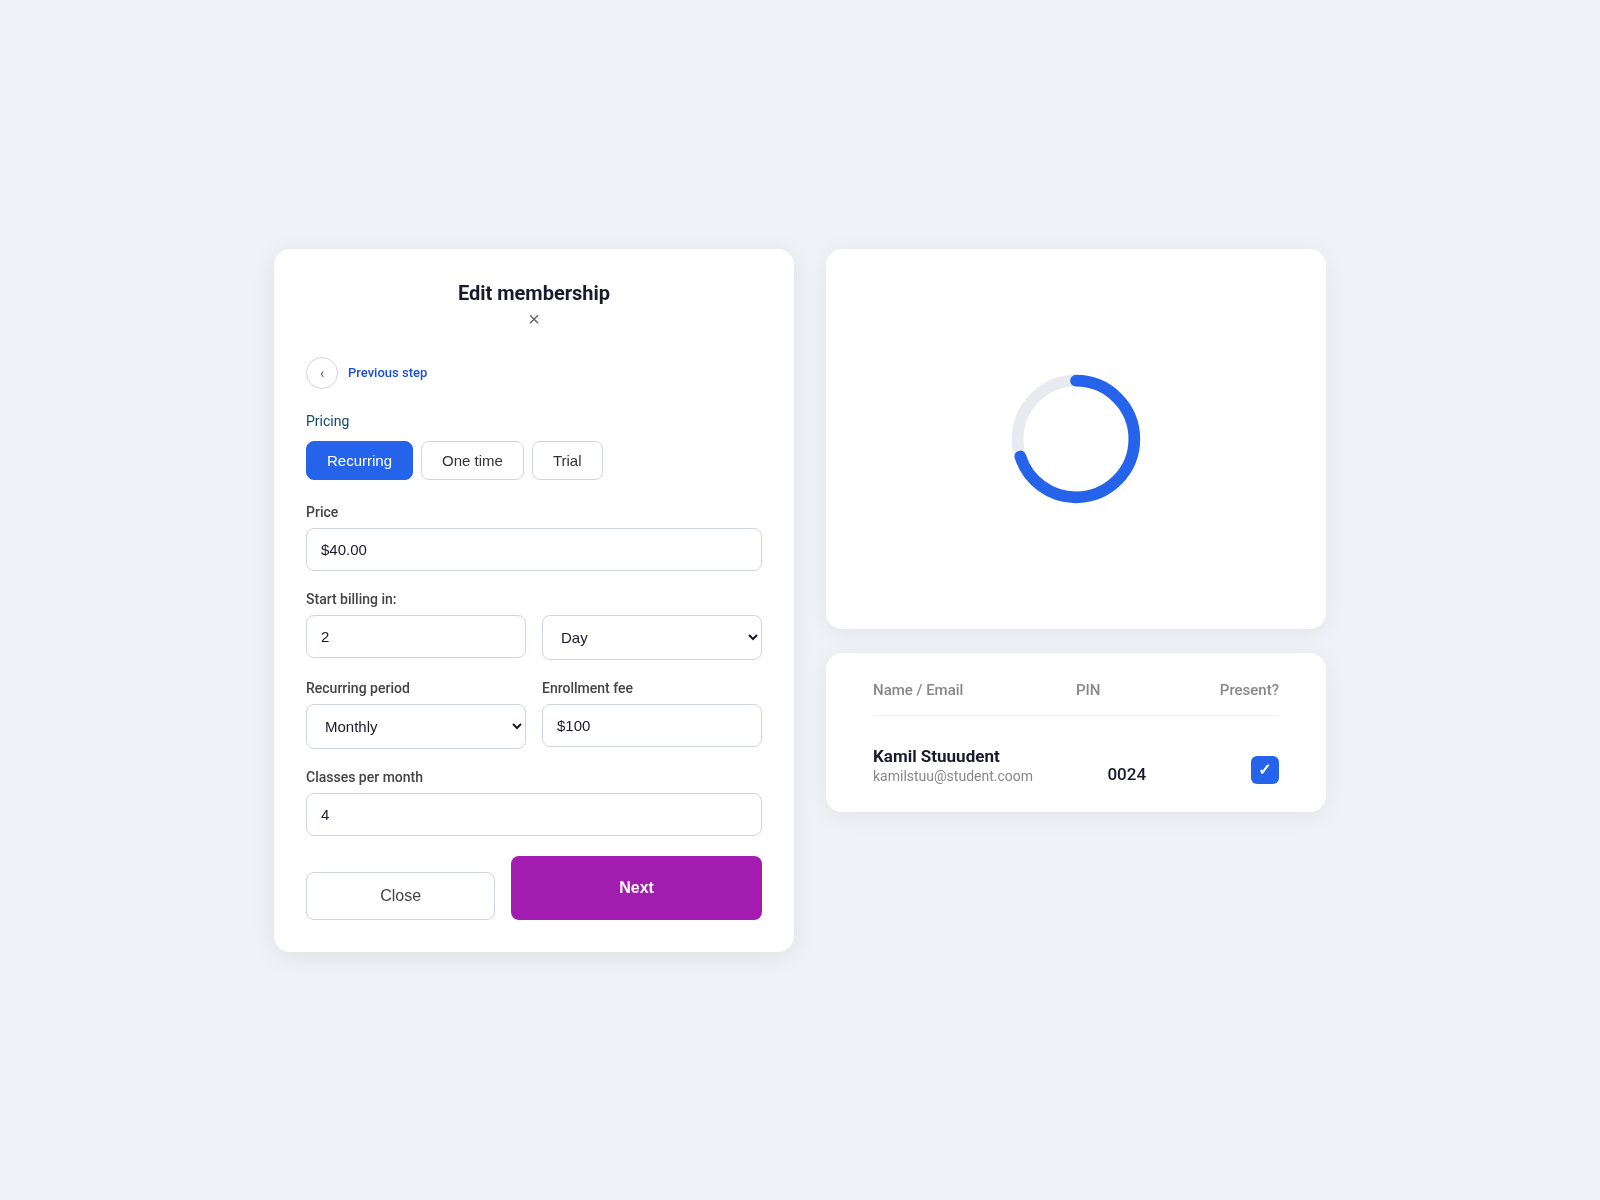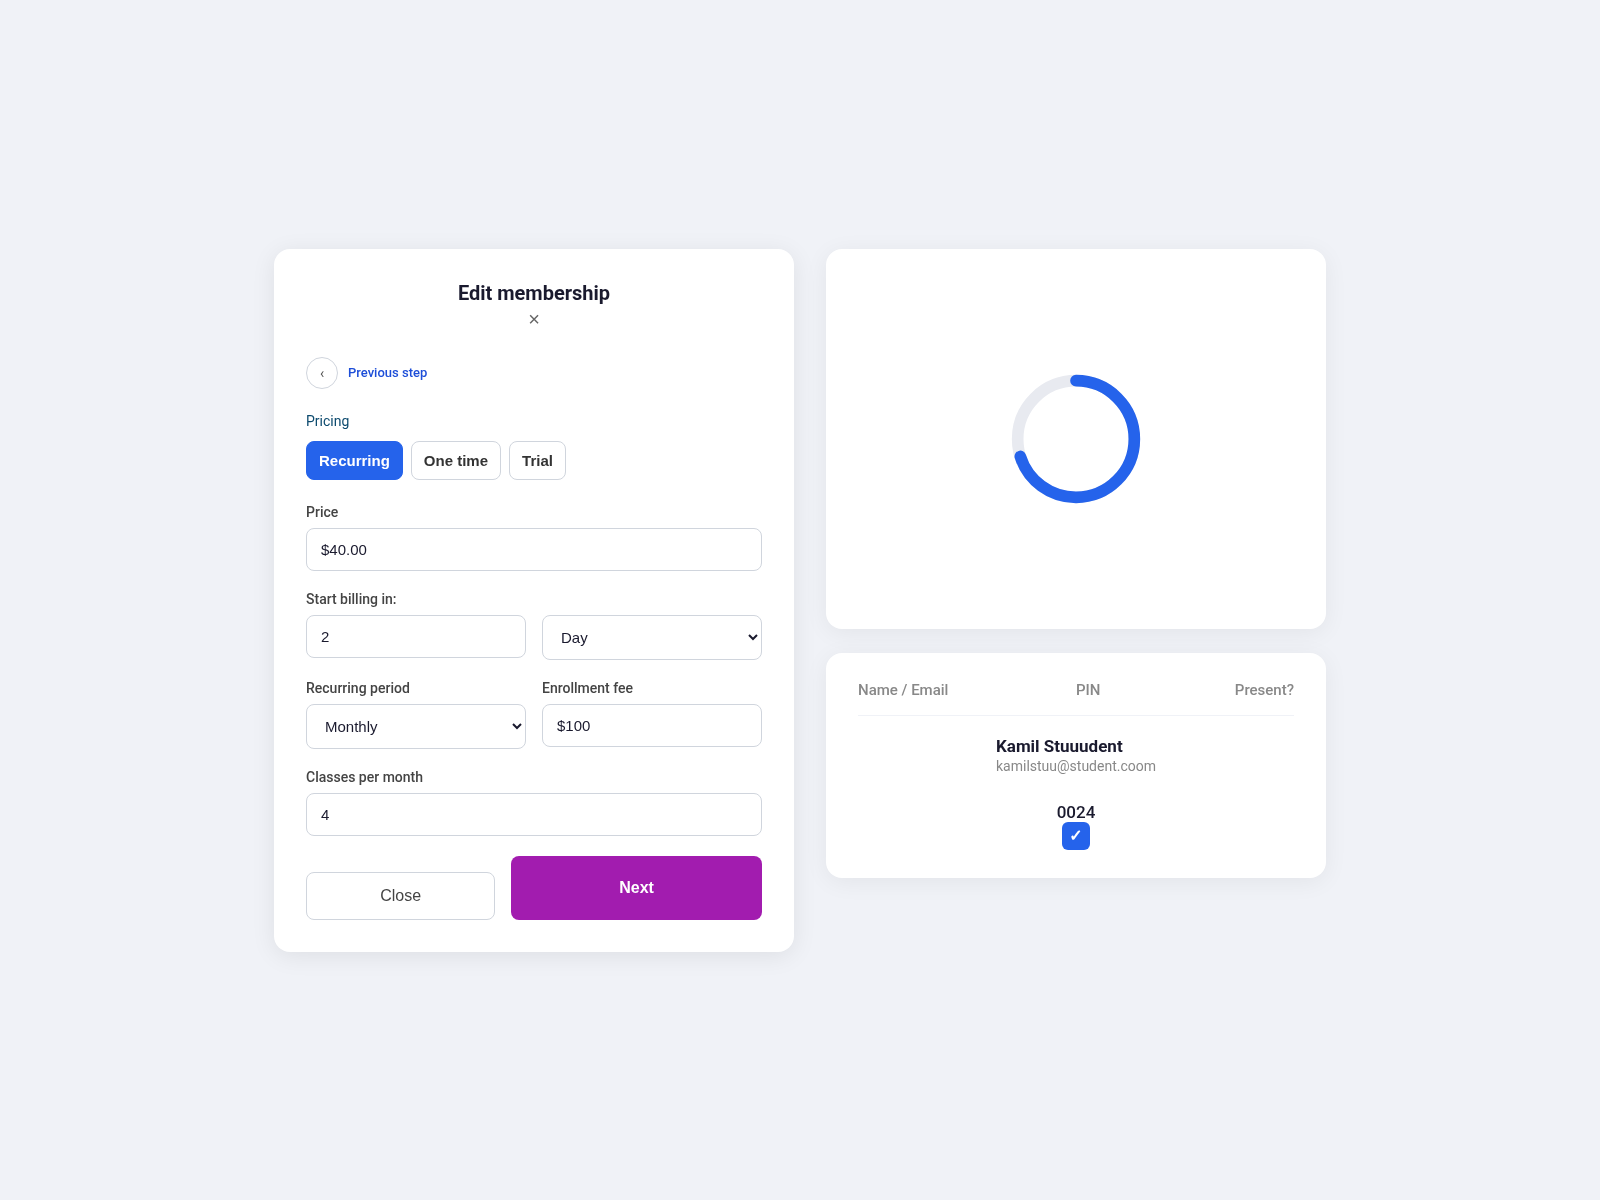--- a/index.html
+++ b/index.html
@@ -91,27 +91,27 @@
     }
 
     
     .pricing-tabs {
       display: flex;
       gap: 8px;
       margin-bottom: 24px;
     }
 
     .tab-btn {
-      padding: 10px 12px;
+      padding: 10px 20px;
       border-radius: 8px;
       border: 1.5px solid #d0d5dd;
       background: #fff;
       font-size: 15px;
       cursor: pointer;
-      font-weight: 700;
+      font-weight: 400;
       color: #333;
       transition: all 0.15s;
     }
 
     .tab-btn.active {
       background: #2563eb;
       color: #fff;
       border-color: #2563eb;
     }
 
@@ -256,21 +256,21 @@
       stroke-width: 10;
       stroke-linecap: round;
       stroke-dasharray: 220 330;
       stroke-dashoffset: 0;
     }
 
     
     .attendance-card {
       background: #fff;
       border-radius: 16px;
-      padding: 28px 32px;
+      padding: 28px 47px;
       box-shadow: 0 4px 24px rgba(0,0,0,0.06);
     }
 
     .attendance-header {
       display: flex;
       align-items: center;
       padding-bottom: 16px;
       border-bottom: 1.5px solid #f0f2f7;
       margin-bottom: 20px;
       gap: 0;
@@ -294,22 +294,21 @@
     .col-present {
       flex: 1;
       font-size: 15px;
       color: #888;
       font-weight: 500;
       text-align: right;
     }
 
     .attendance-row {
       display: flex;
-      align-items: center;
-      flex-direction: column;
+      align-items: flex-end;
     }
 
     .student-info {
       flex: 2;
     }
 
     .student-name {
       font-size: 17px;
       font-weight: 700;
       color: #1a1a2e;

